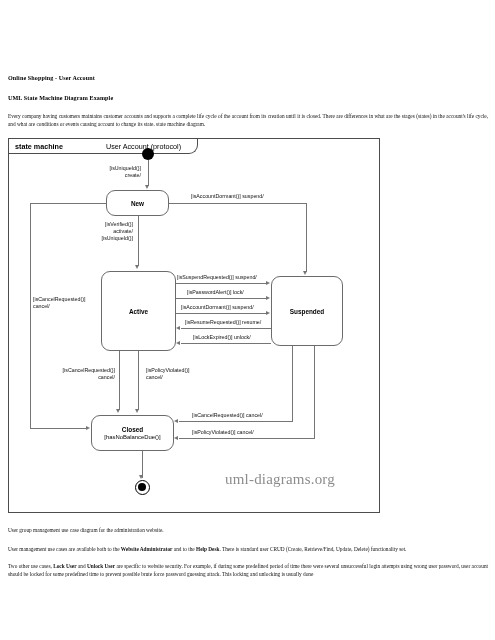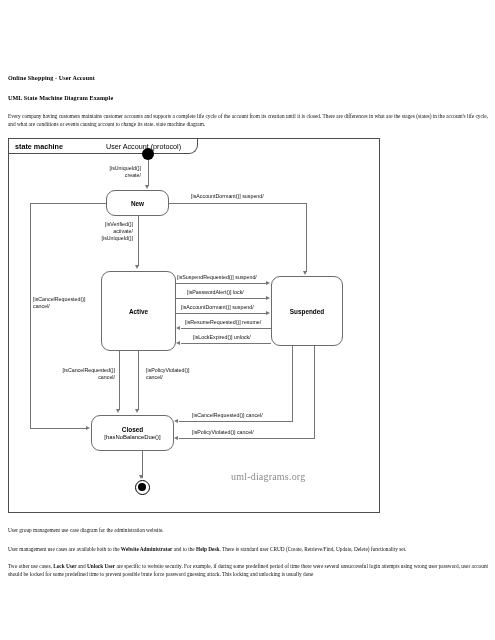--- a/index.html
+++ b/index.html
@@ -178,23 +178,23 @@
     font-family: "Liberation Sans", sans-serif;
     font-size: 5.3px;
     line-height: 7px;
     color: #111;
     white-space: nowrap;
   }
   .tlabel.right-align { text-align: right; }
 
   #watermark {
     position: absolute;
-    left: 222px; top: 332px;
+    left: 216px; top: 332px;
     font-family: "Liberation Serif", serif;
-    font-size: 10px;
+    font-size: 15px;
     color: #8c8c8c;
     letter-spacing: 0.2px;
   }
 </style>
 </head>
 <body>
 
 <div class="page">
 
   <div class="heading" id="title-main">Online Shopping - User Account</div>

